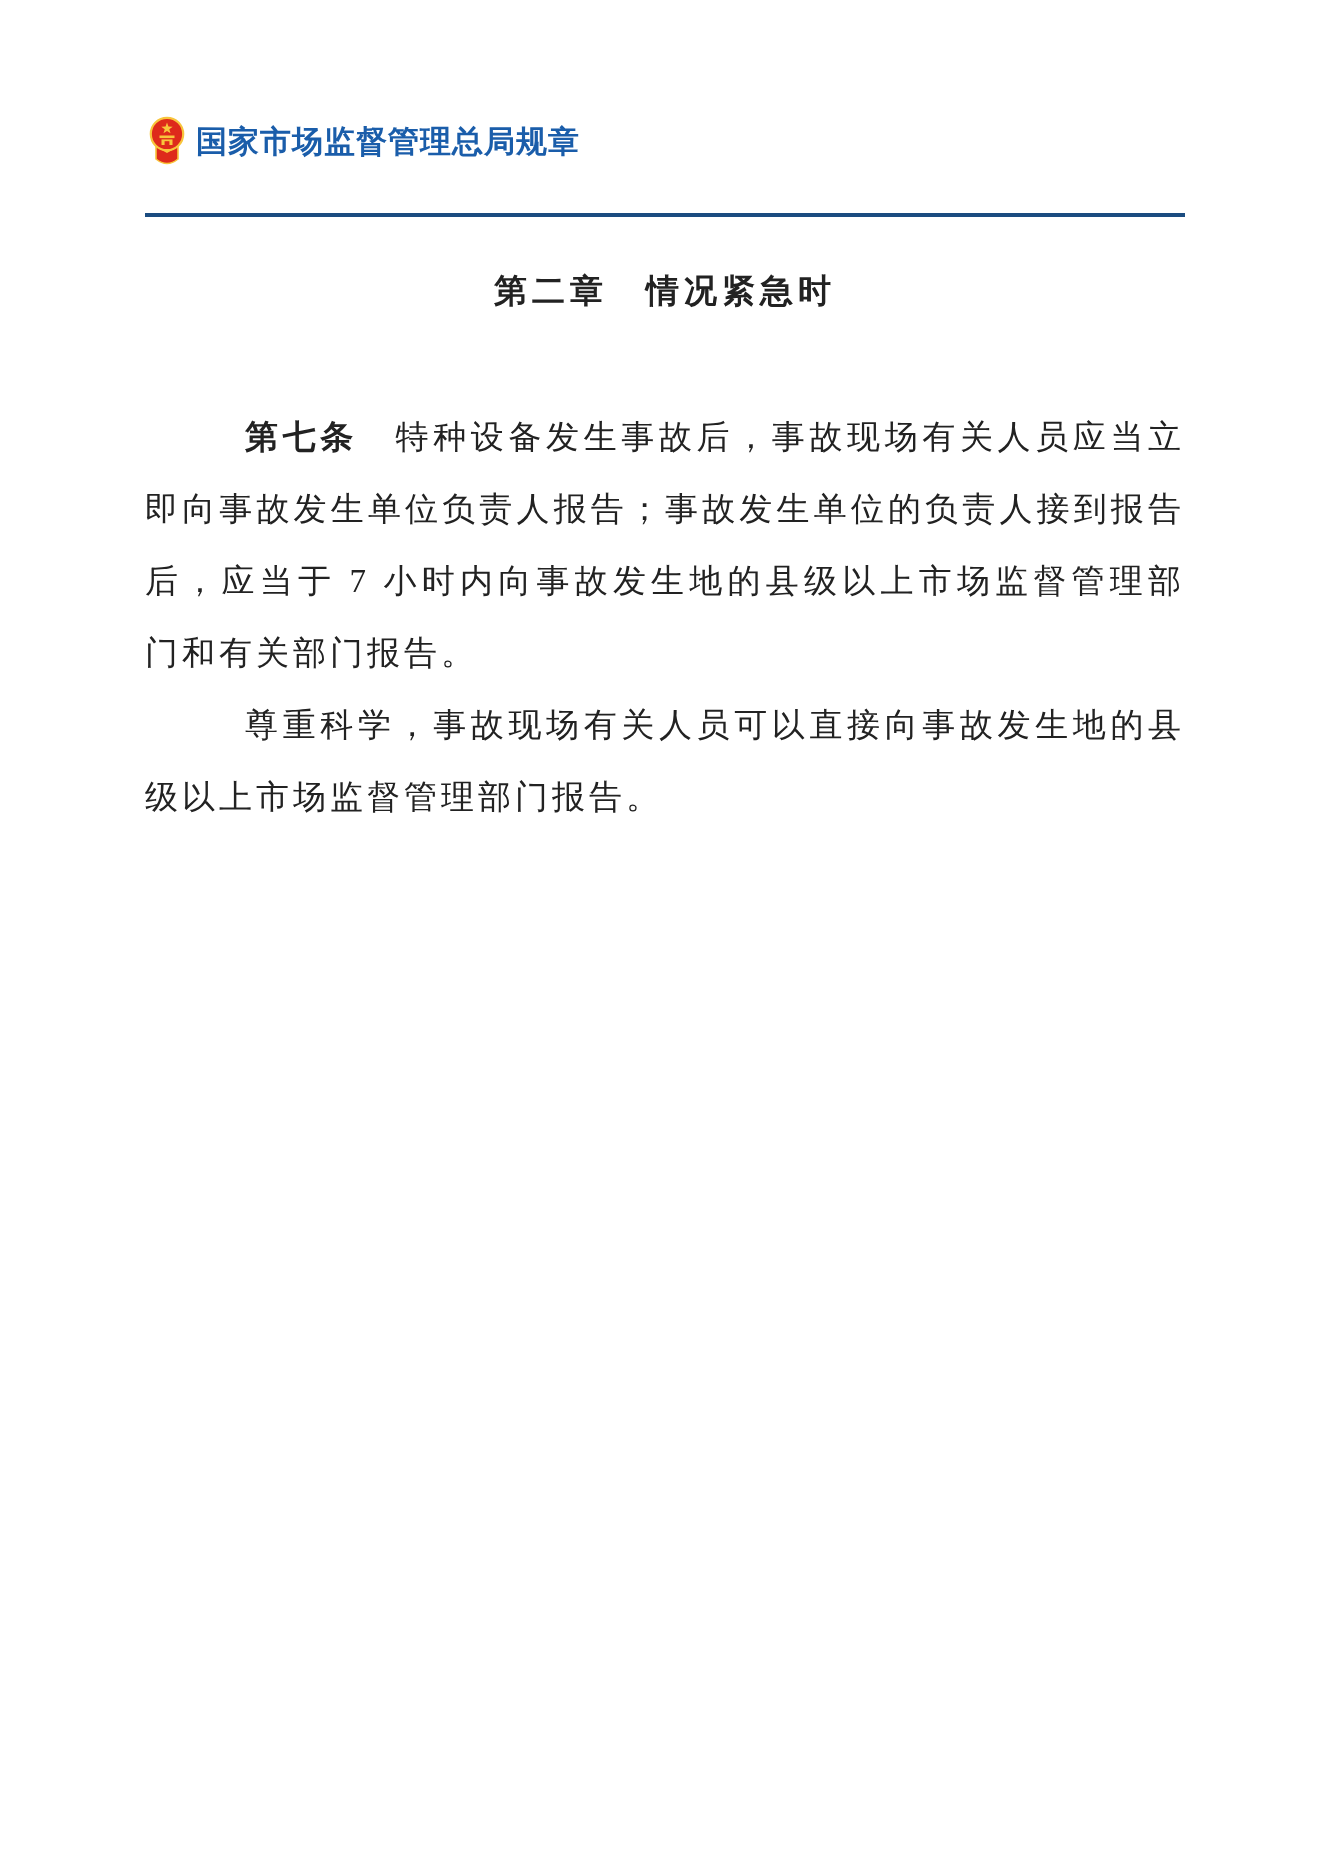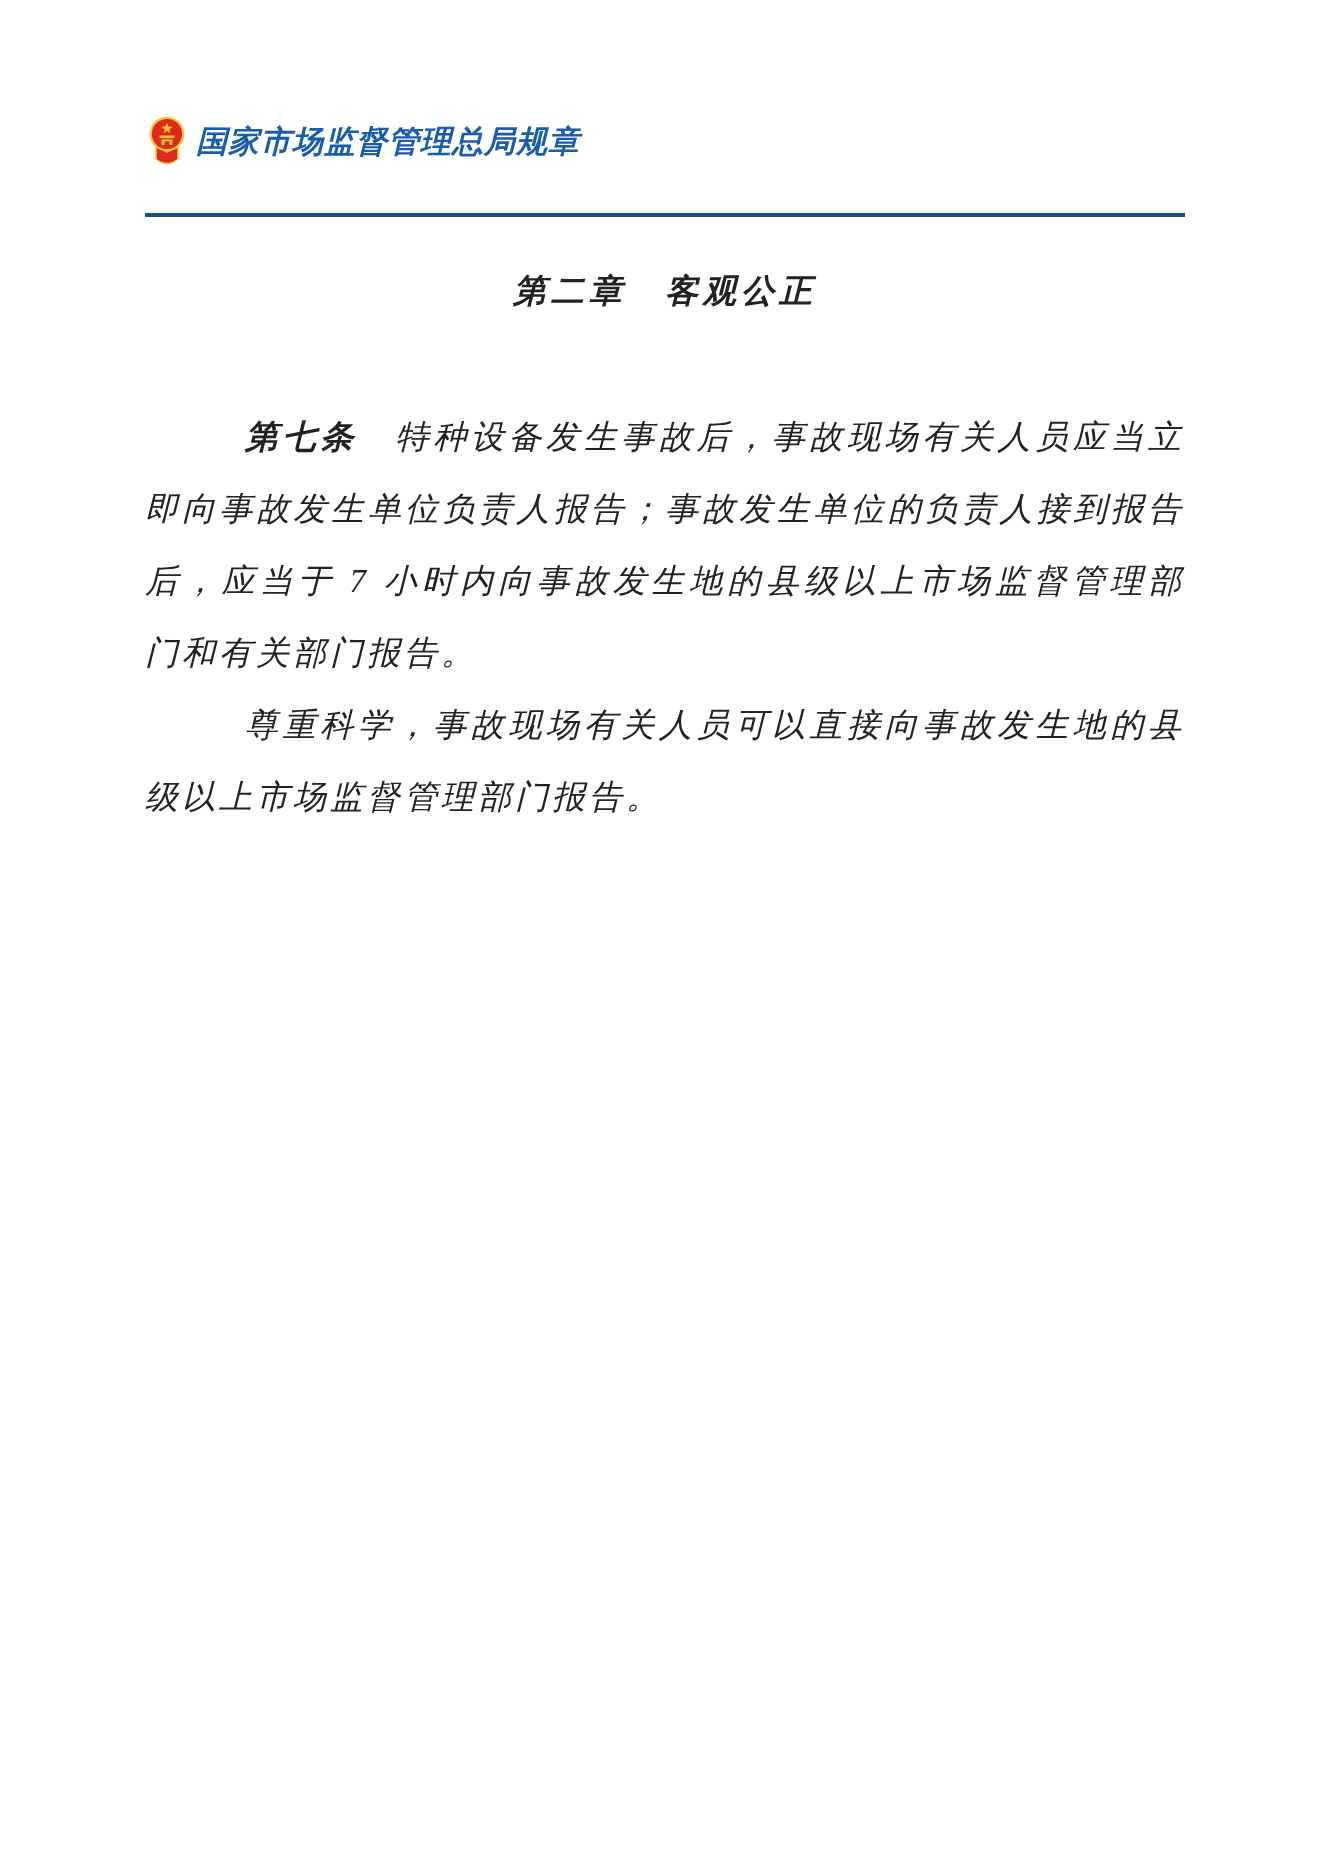--- a/index.html
+++ b/index.html
@@ -12,21 +12,20 @@
     --page_bg:#FFFFFF;
   }
   html,body{margin:0;padding:0;background:var(--page_bg);}
   .page{
     position:relative;
     width:1323px;height:1382px;
     background:var(--page_bg);
     overflow:hidden;
     font-family:"Liberation Serif","DejaVu Serif",serif;
     color:var(--text_color);
-    font-style:italic;
   }
   .doc-header{
     position:absolute;top:116px;left:148px;
     display:flex;align-items:center;gap:10px;
   }
   .emblem{display:block;}
   .doc-header .title{
     font-family:"Liberation Sans","DejaVu Sans",sans-serif;
     font-weight:bold;font-size:31px;letter-spacing:1px;
     color:var(--title_blue);
@@ -79,21 +78,21 @@
       <rect x="11.5" y="19.5" width="15" height="2.6" fill="var(--emblem_gold)"></rect>
       <rect x="13.5" y="23.4" width="11" height="5.6" fill="var(--emblem_gold)"></rect>
       <rect x="16.6" y="25.2" width="4.8" height="3.8" fill="var(--emblem_red)"></rect>
     </svg>
     <span class="title">国家市场监督管理总局规章</span>
   </div>
 
   <div class="rule top"></div>
 
   <div class="doc-body">
-    <h2 class="chapter-heading">第二章　客观公正</h2>
+    <h2 class="chapter-heading">第二章　情况紧急时</h2>
     <p><span class="article-num">第七条</span><span>　特种设备发生事故后，事故现场有关人员应当立即向事故发生单位负责人报告；事故发生单位的负责人接到报告后，应当于 7 小时内向事故发生地的县级以上市场监督管理部门和有关部门报告。</span></p>
     <p>尊重科学，事故现场有关人员可以直接向事故发生地的县级以上市场监督管理部门报告。</p>
   </div>
 
   <div class="page-number">- 4 -</div>
 
   <div class="rule bottom"></div>
 
   <div class="publisher">国家市场监督管理总局发布</div>
 

